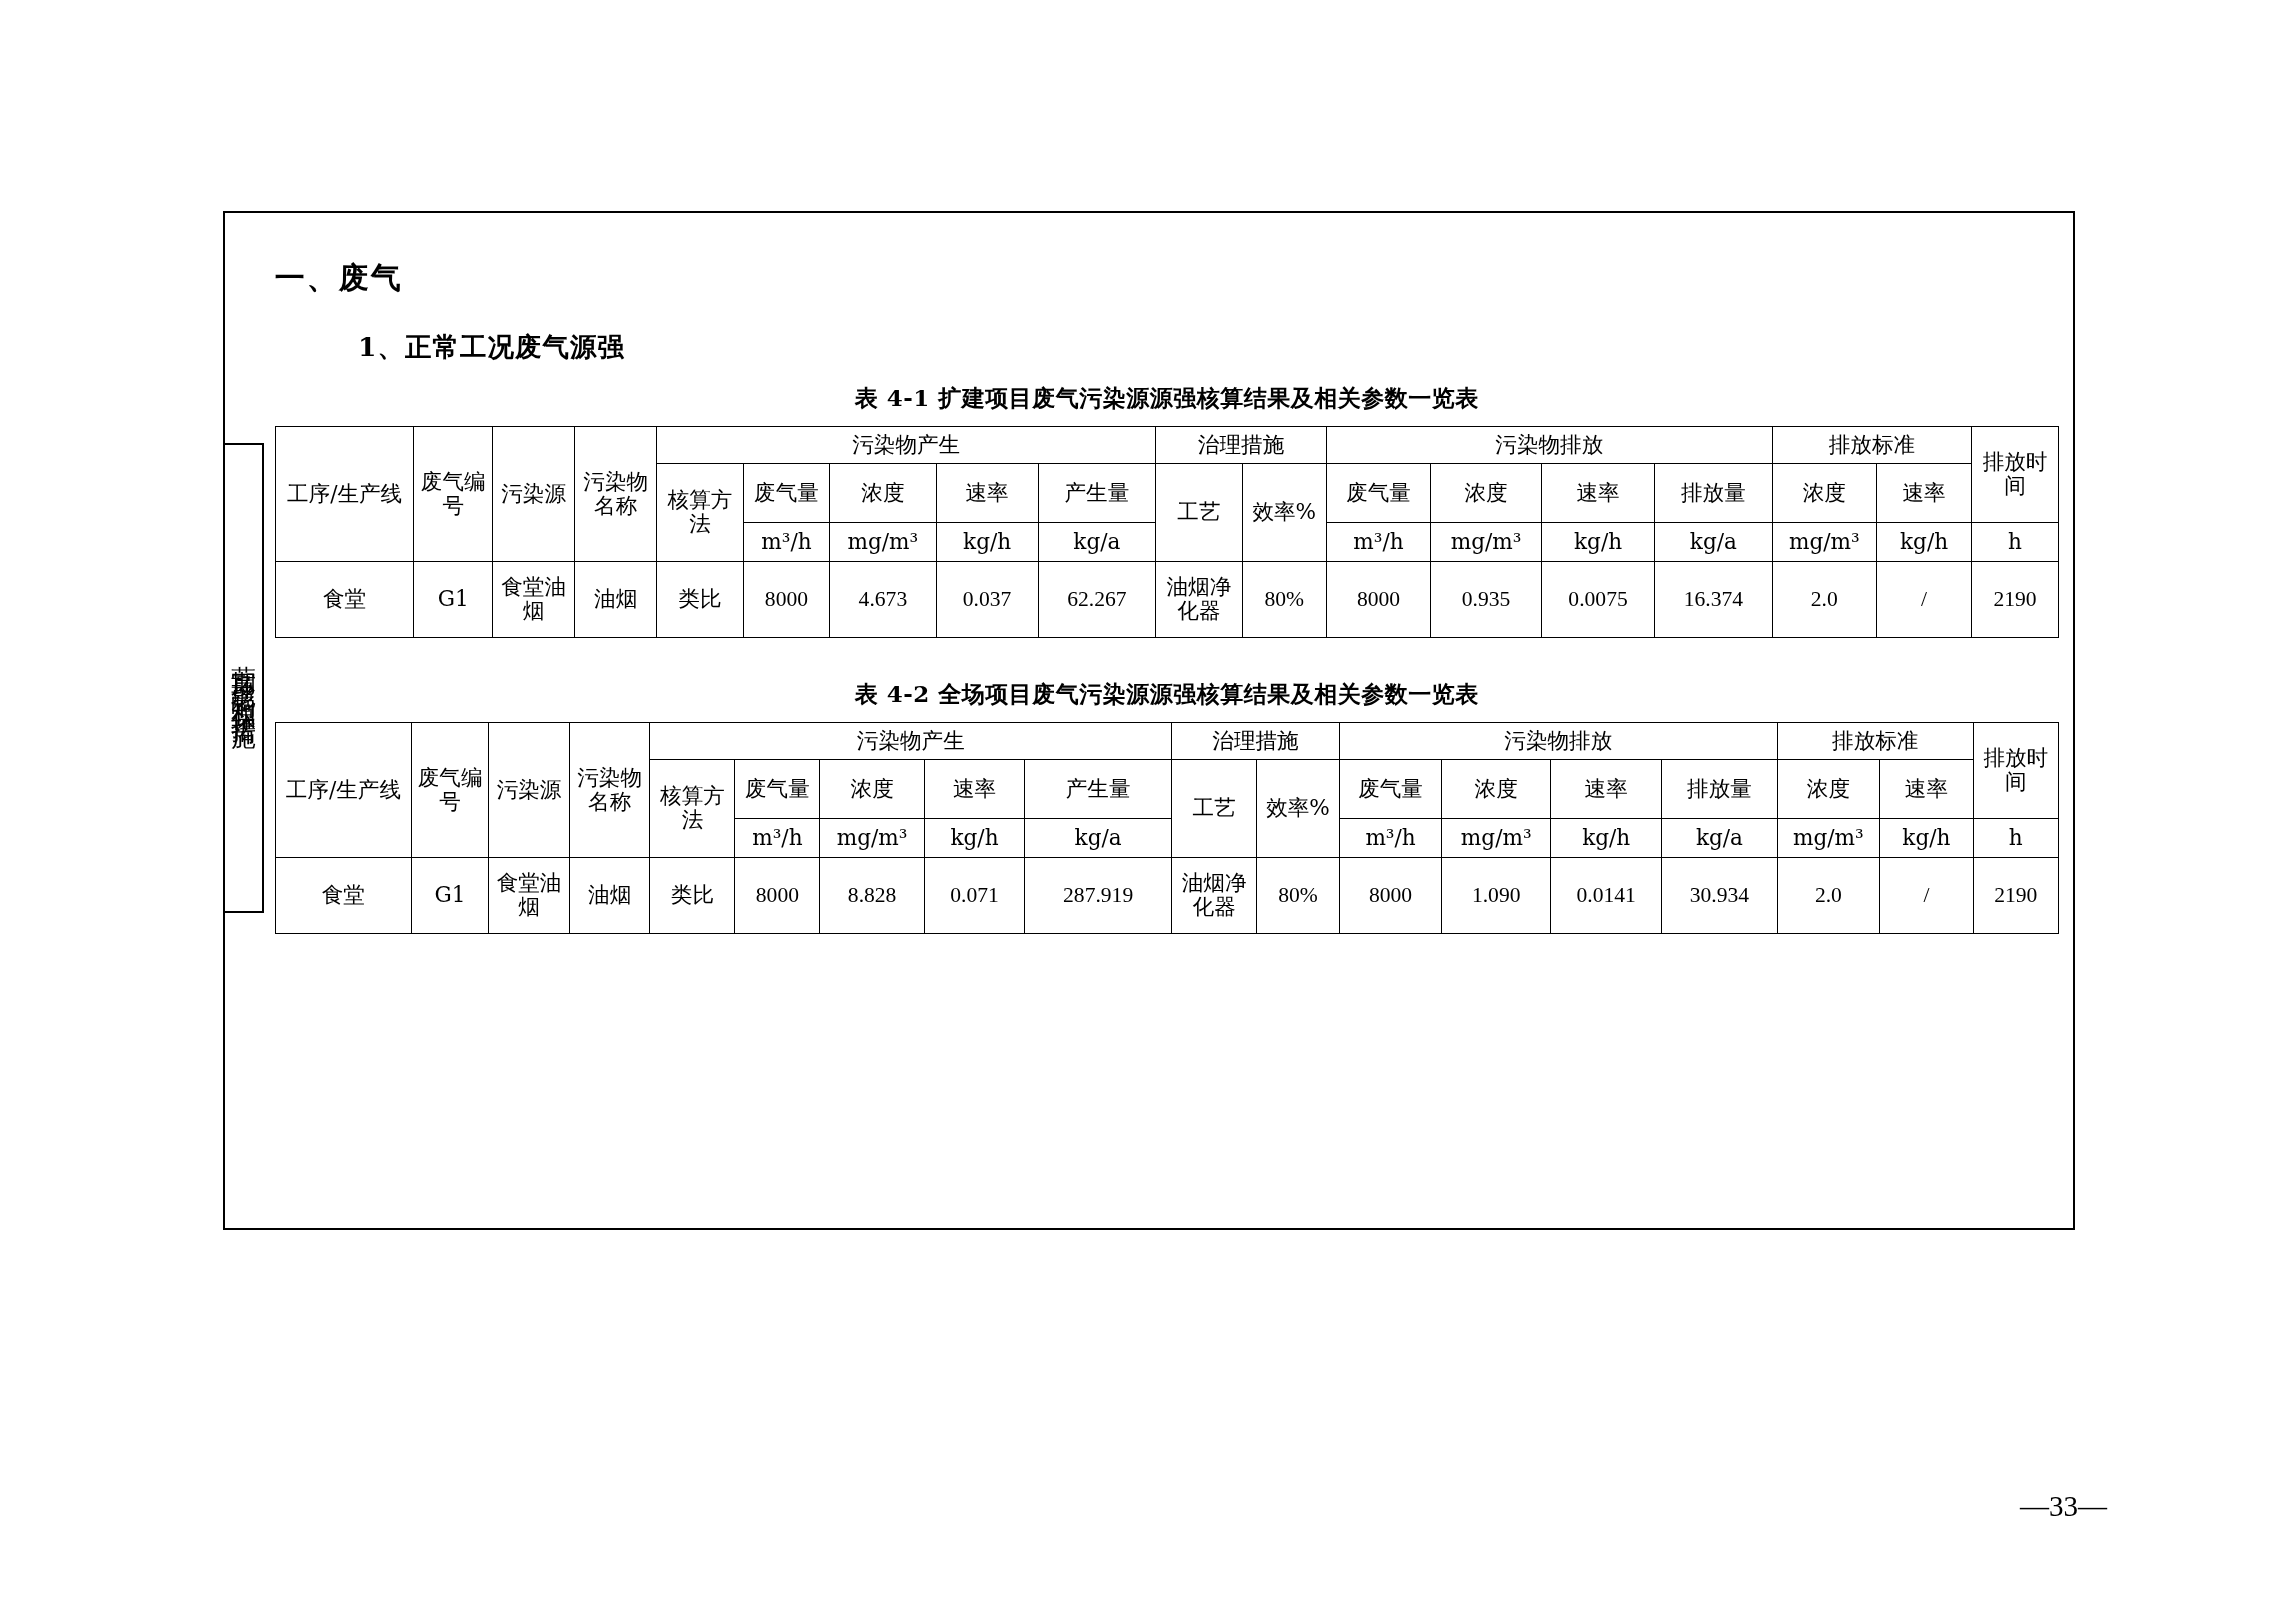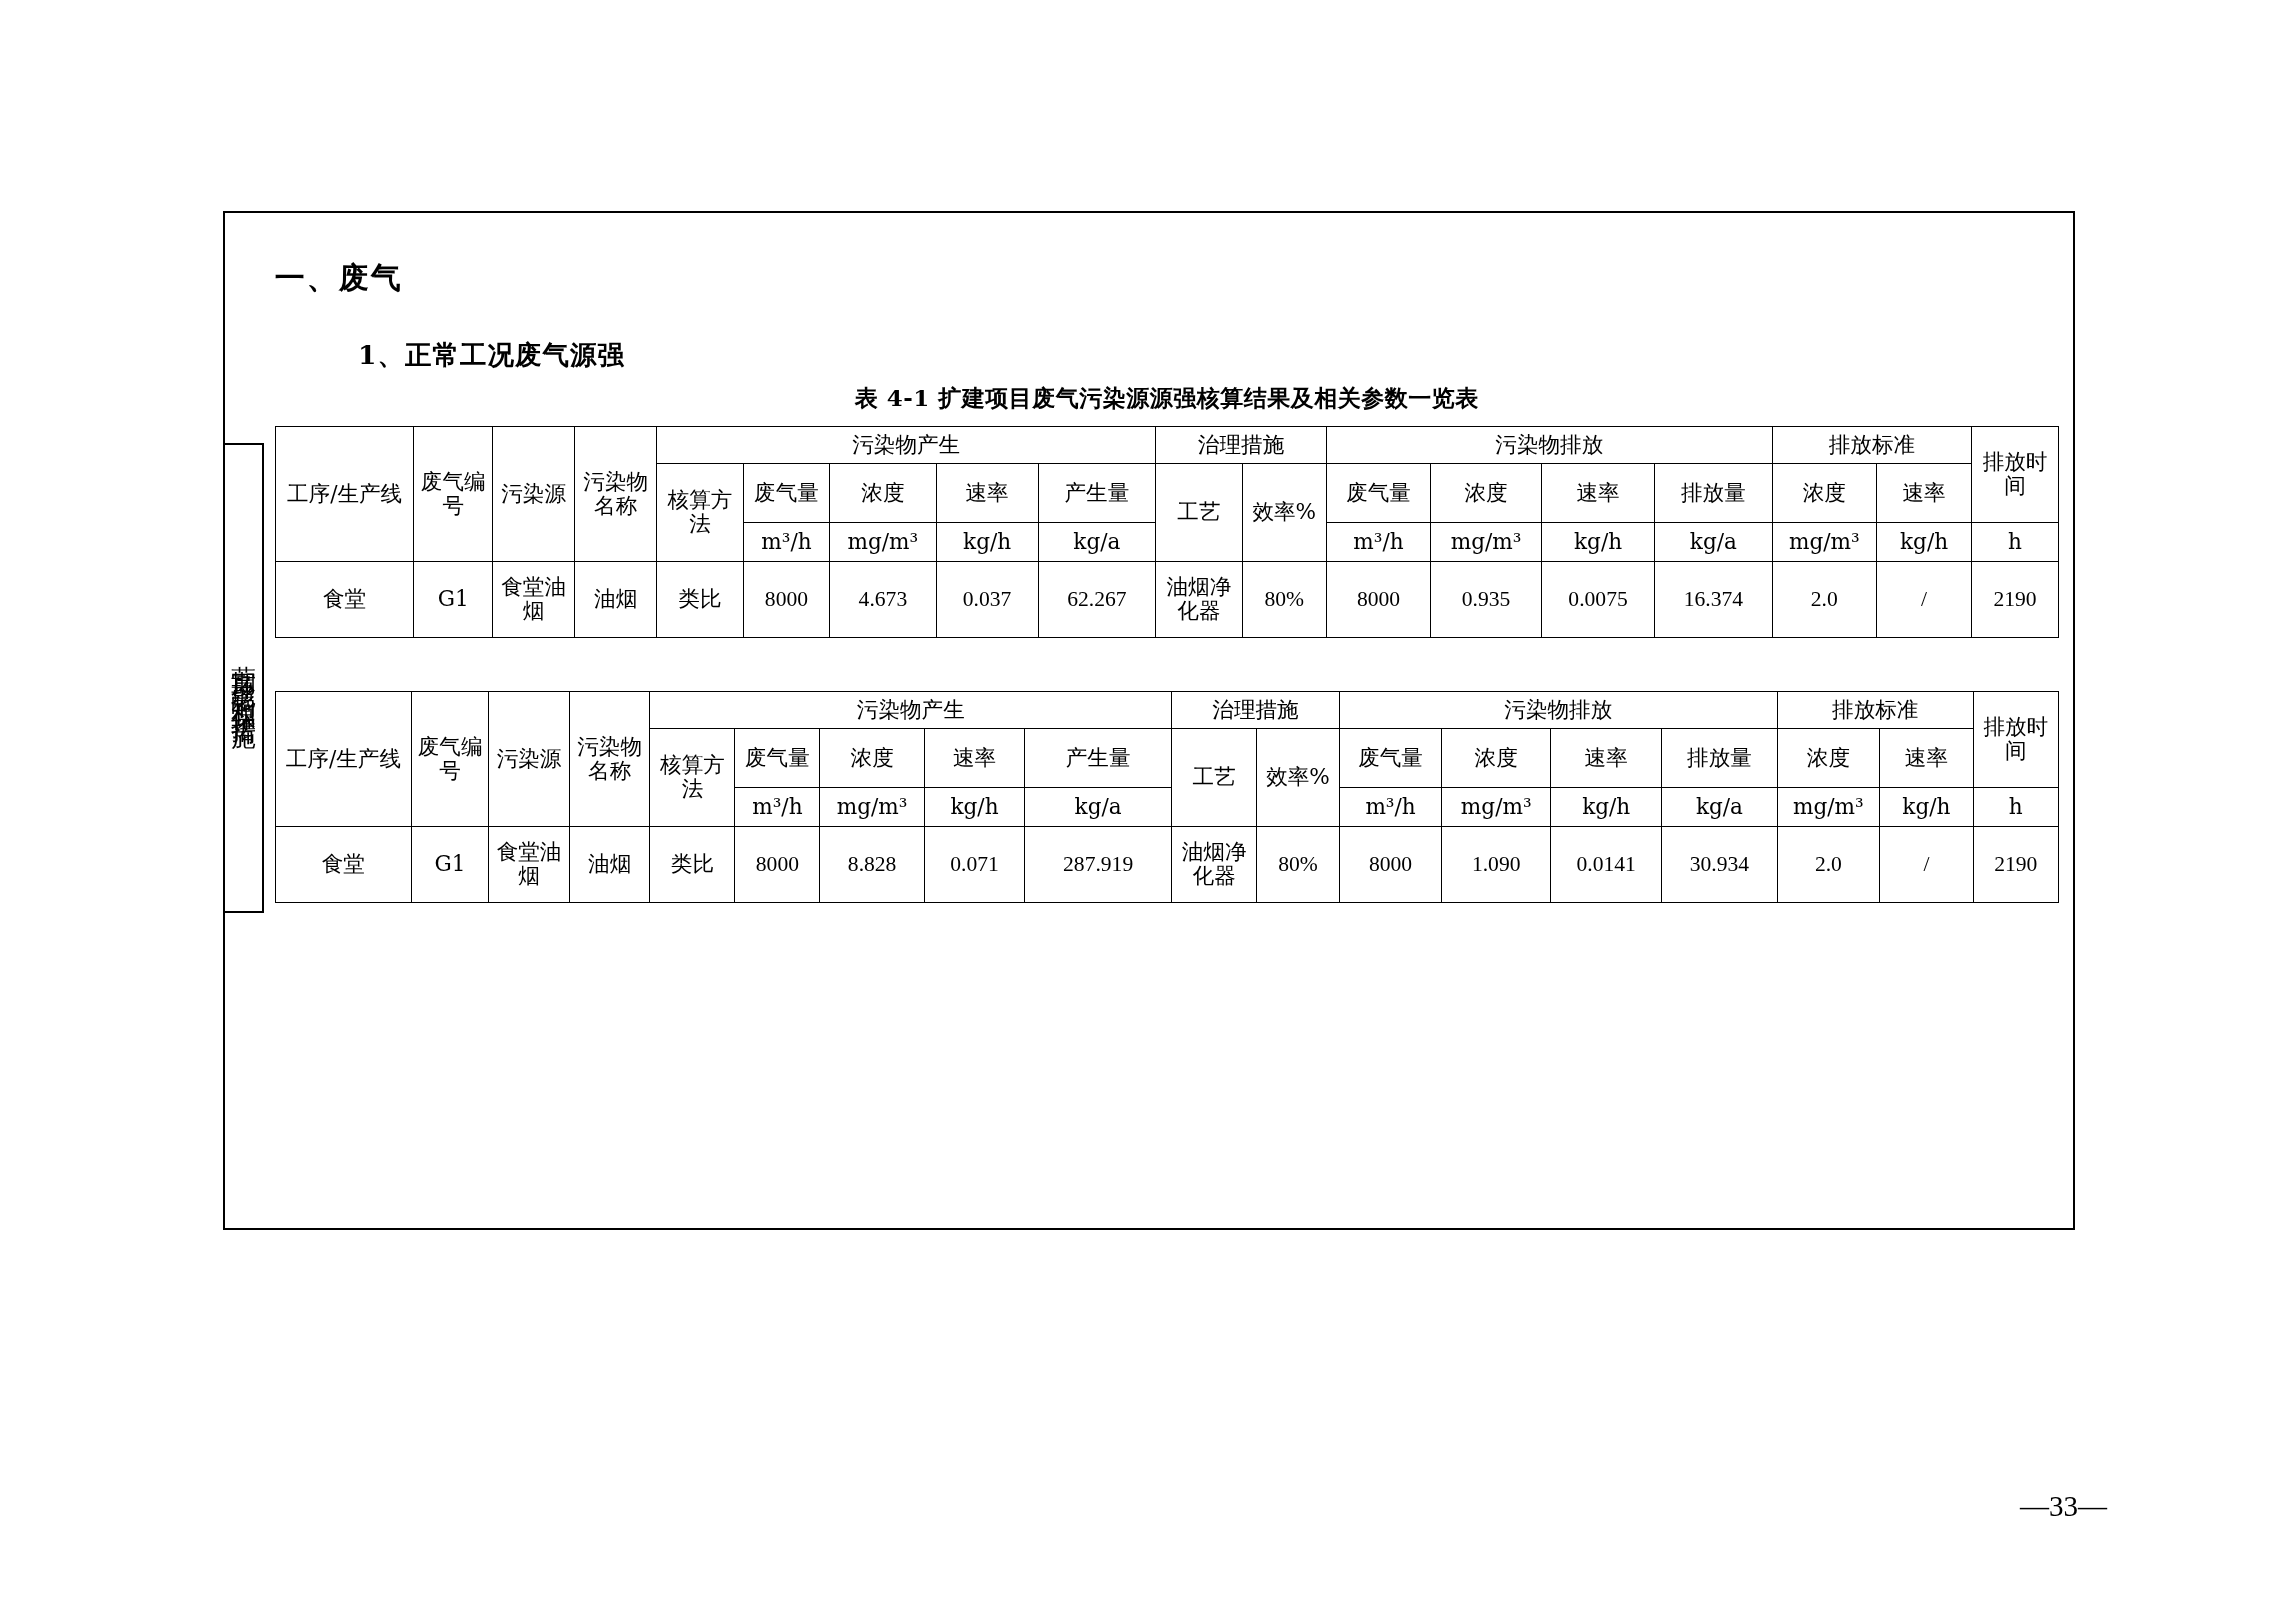--- a/index.html
+++ b/index.html
@@ -77,21 +77,20 @@
     letter-spacing: 2px;
   }
   .heading2 {
     position: absolute;
     left: 93px;
     top: 118px;
     font-size: 26.5px;
     font-weight: bold;
     font-family: "DejaVu Serif", "Liberation Serif", serif;
     letter-spacing: 1px;
-    margin-top: 8px;
   }
 
   .table-title {
     text-align: center;
     font-size: 23px;
     font-weight: bold;
     font-family: "DejaVu Serif", "Liberation Serif", serif;
     letter-spacing: 0.5px;
   }
 
@@ -243,20 +242,21 @@
             <td class="num">16.374</td>
             <td class="num">2.0</td>
             <td class="num">/</td>
             <td class="num">2190</td>
           </tr>
         </tbody>
       </table>
     </div>
 
     <div class="block2">
+      <div class="table-title">表 4-2 全场项目废气污染源源强核算结果及相关参数一览表</div>
 
       <table class="src">
         <colgroup>
           <col style="width:125px">
             <col style="width:71px">
             <col style="width:74px">
             <col style="width:74px">
           <col style="width:78px">
             <col style="width:78px">
             <col style="width:96px">

